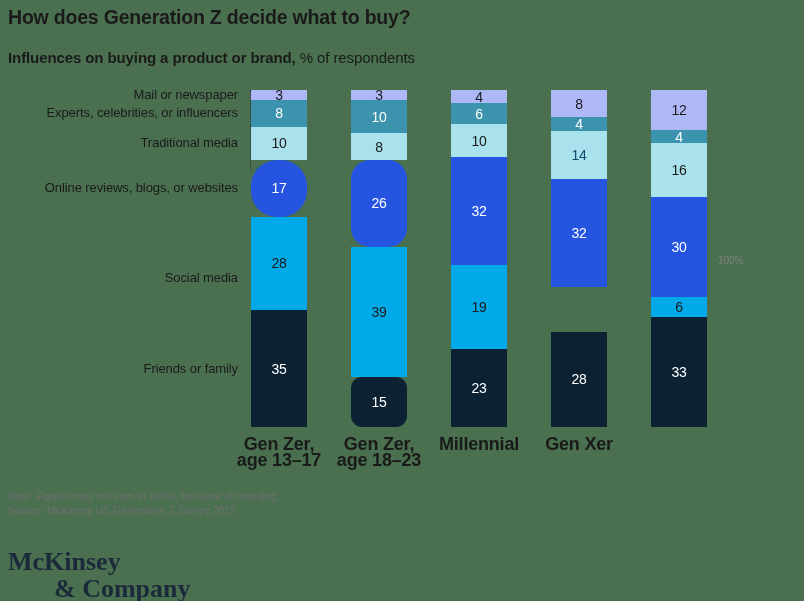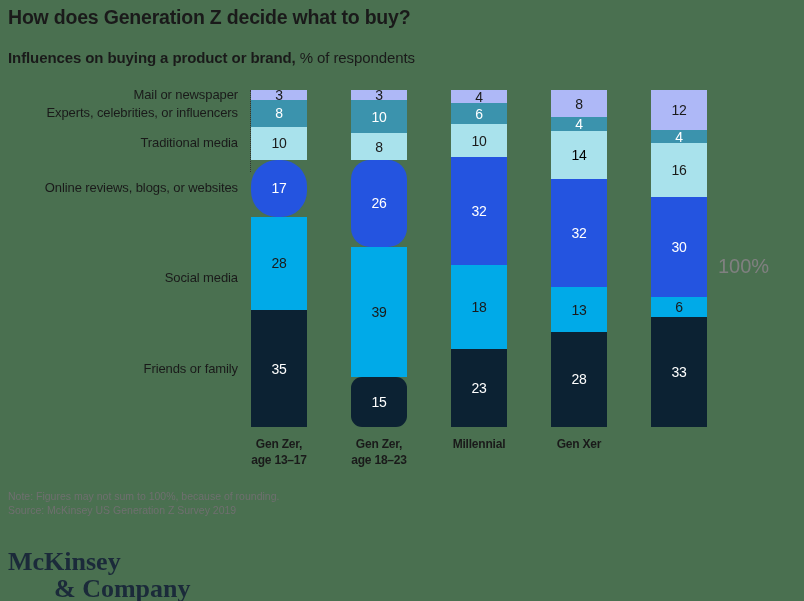--- a/index.html
+++ b/index.html
@@ -83,30 +83,30 @@
     justify-content: center;
     font-size: 14px;
     letter-spacing: -0.2px;
     box-sizing: border-box;
   }
 
   .xlabel {
     position: absolute;
     width: 120px;
     text-align: center;
-    font-size: 12px;
+    font-size: 18px;
     font-weight: bold;
     color: #1a1a1a;
     line-height: 16px;
     letter-spacing: -0.2px;
   }
 
   .total-note {
     position: absolute;
-    font-size: 20px;
+    font-size: 10px;
     color: #808080;
     white-space: nowrap;
   }
 
   
   .footnotes {
     position: absolute;
     left: 8px;
     top: 489px;
     font-size: 10.5px;
@@ -162,32 +162,31 @@
       </div>
       <div class="xlabel" style="left: 319px; top: 436px;">
         <div>Gen Zer,</div>
         <div>age 18–23</div>
       </div>
       <div class="bar" style="left: 451px; top: 90px; height: 337px;">
         <div class="seg" style="top: 0px; height: 13.48px; background: rgb(174, 184, 247); color: rgb(26, 26, 26);">4</div>
         <div class="seg" style="top: 13.48px; height: 20.22px; background: rgb(59, 147, 173); color: rgb(255, 255, 255);">6</div>
         <div class="seg" style="top: 33.7px; height: 33.7px; background: rgb(169, 226, 236); color: rgb(26, 26, 26);">10</div>
         <div class="seg" style="top: 67.4px; height: 107.84px; background: rgb(36, 84, 224); color: rgb(255, 255, 255);">32</div>
-        <div class="seg" style="top: 175.24px; height: 84.25px; background: rgb(0, 170, 232); color: rgb(26, 26, 26);">18</div>
+        <div class="seg" style="top: 175.24px; height: 84.25px; background: rgb(0, 170, 232); color: rgb(26, 26, 26);">19</div>
         <div class="seg" style="top: 259.49px; height: 77.51px; background: rgb(12, 34, 51); color: rgb(255, 255, 255);">23</div>
       </div>
       <div class="xlabel" style="left: 419px; top: 436px;">
         <div>Millennial</div>
       </div>
       <div class="bar" style="left: 551px; top: 90px; height: 337px;">
         <div class="seg" style="top: 0px; height: 27.2323px; background: rgb(174, 184, 247); color: rgb(26, 26, 26);">8</div>
         <div class="seg" style="top: 27.2323px; height: 13.6162px; background: rgb(59, 147, 173); color: rgb(255, 255, 255);">4</div>
-        <div class="seg" style="top: 40.8485px; height: 47.6566px; background: rgb(169, 226, 236); color: #000000;">14</div>
+        <div class="seg" style="top: 40.8485px; height: 47.6566px; background: rgb(169, 226, 236); color: #0c4a6e;">14</div>
         <div class="seg" style="top: 88.5051px; height: 108.929px; background: rgb(36, 84, 224); color: rgb(255, 255, 255);">32</div>
-        <div class="seg" style="top: 197.434px; height: 44.2525px; background: rgb(0, 170, 232); color: rgb(26, 26, 26);">13</div>
         <div class="seg" style="top: 241.687px; height: 95.3131px; background: rgb(12, 34, 51); color: rgb(255, 255, 255);">28</div>
       </div>
       <div class="xlabel" style="left: 519px; top: 436px;">
         <div>Gen Xer</div>
       </div>
       <div class="bar" style="left: 651px; top: 90px; height: 337px;">
         <div class="seg" style="top: 0px; height: 40.0396px; background: rgb(174, 184, 247); color: rgb(26, 26, 26);">12</div>
         <div class="seg" style="top: 40.0396px; height: 13.3465px; background: rgb(59, 147, 173); color: rgb(255, 255, 255);">4</div>
         <div class="seg" style="top: 53.3861px; height: 53.3861px; background: rgb(169, 226, 236); color: rgb(26, 26, 26);">16</div>
         <div class="seg" style="top: 106.772px; height: 100.099px; background: rgb(36, 84, 224); color: rgb(255, 255, 255);">30</div>

